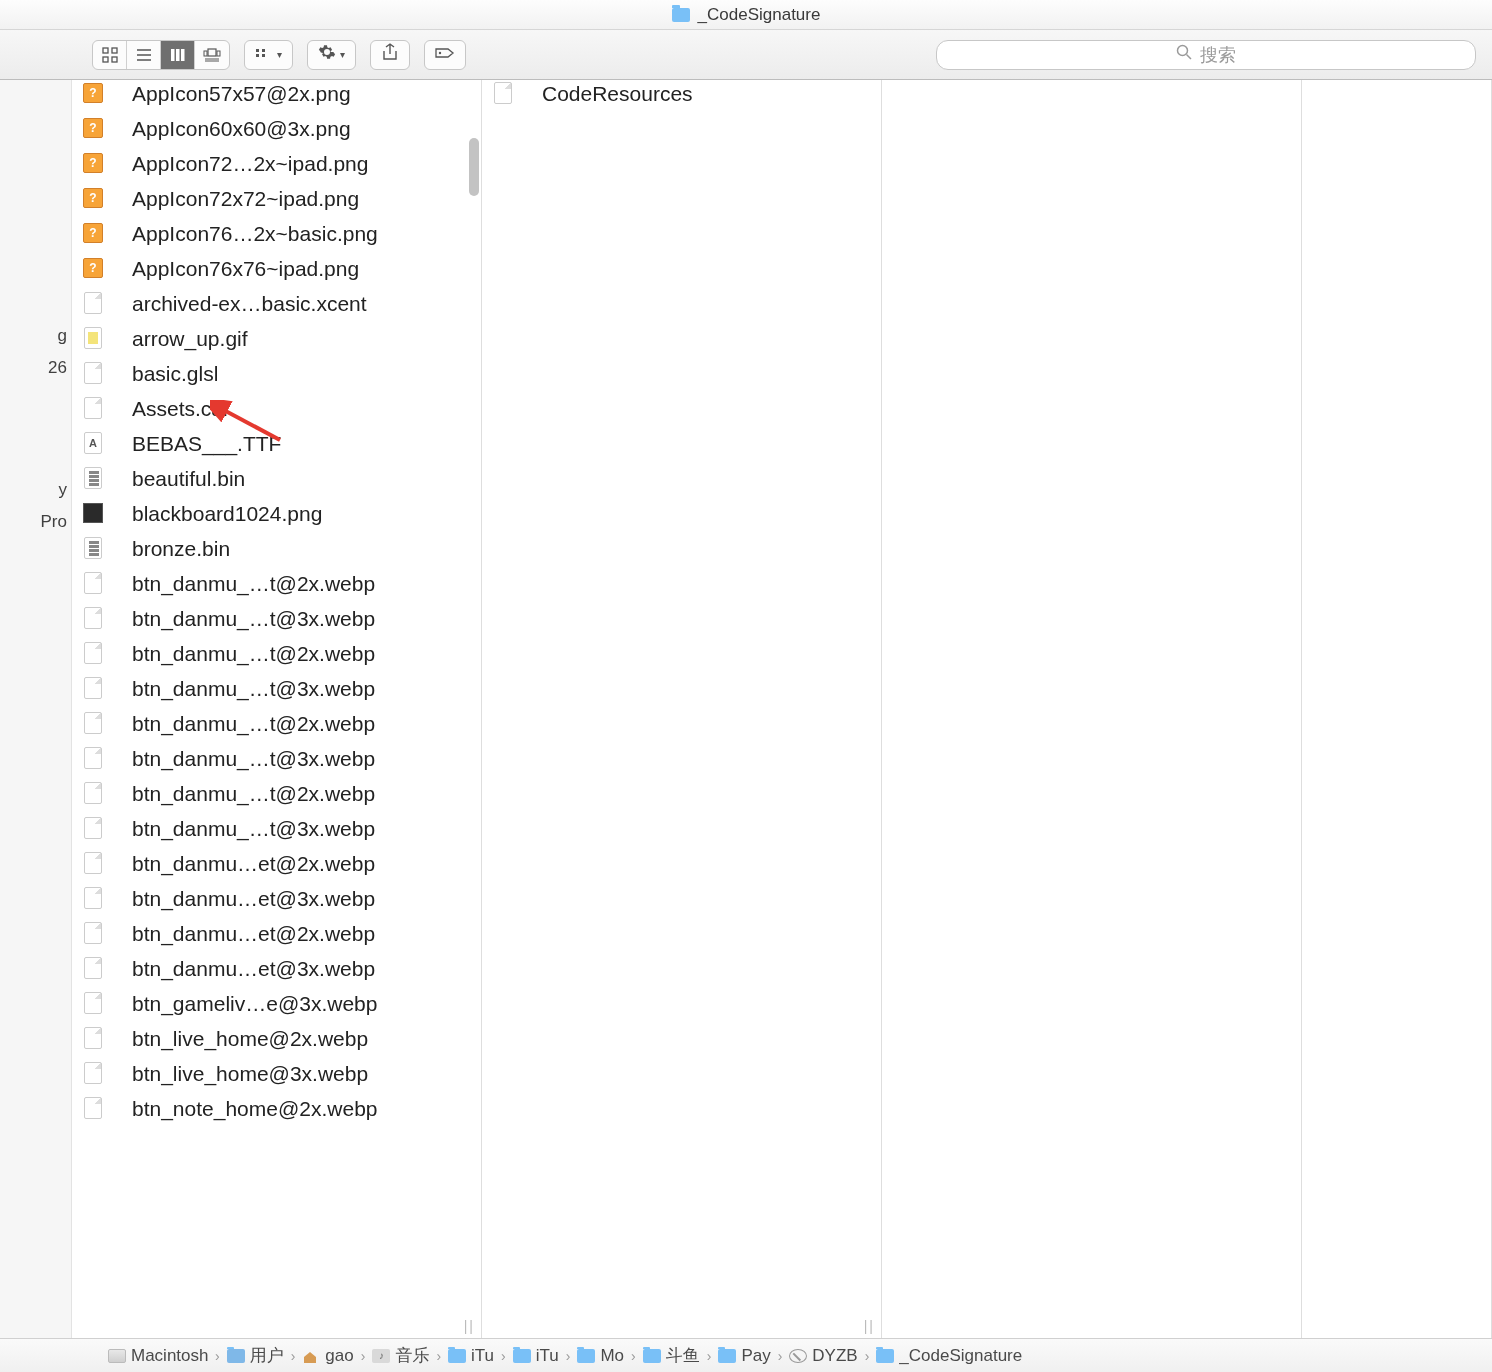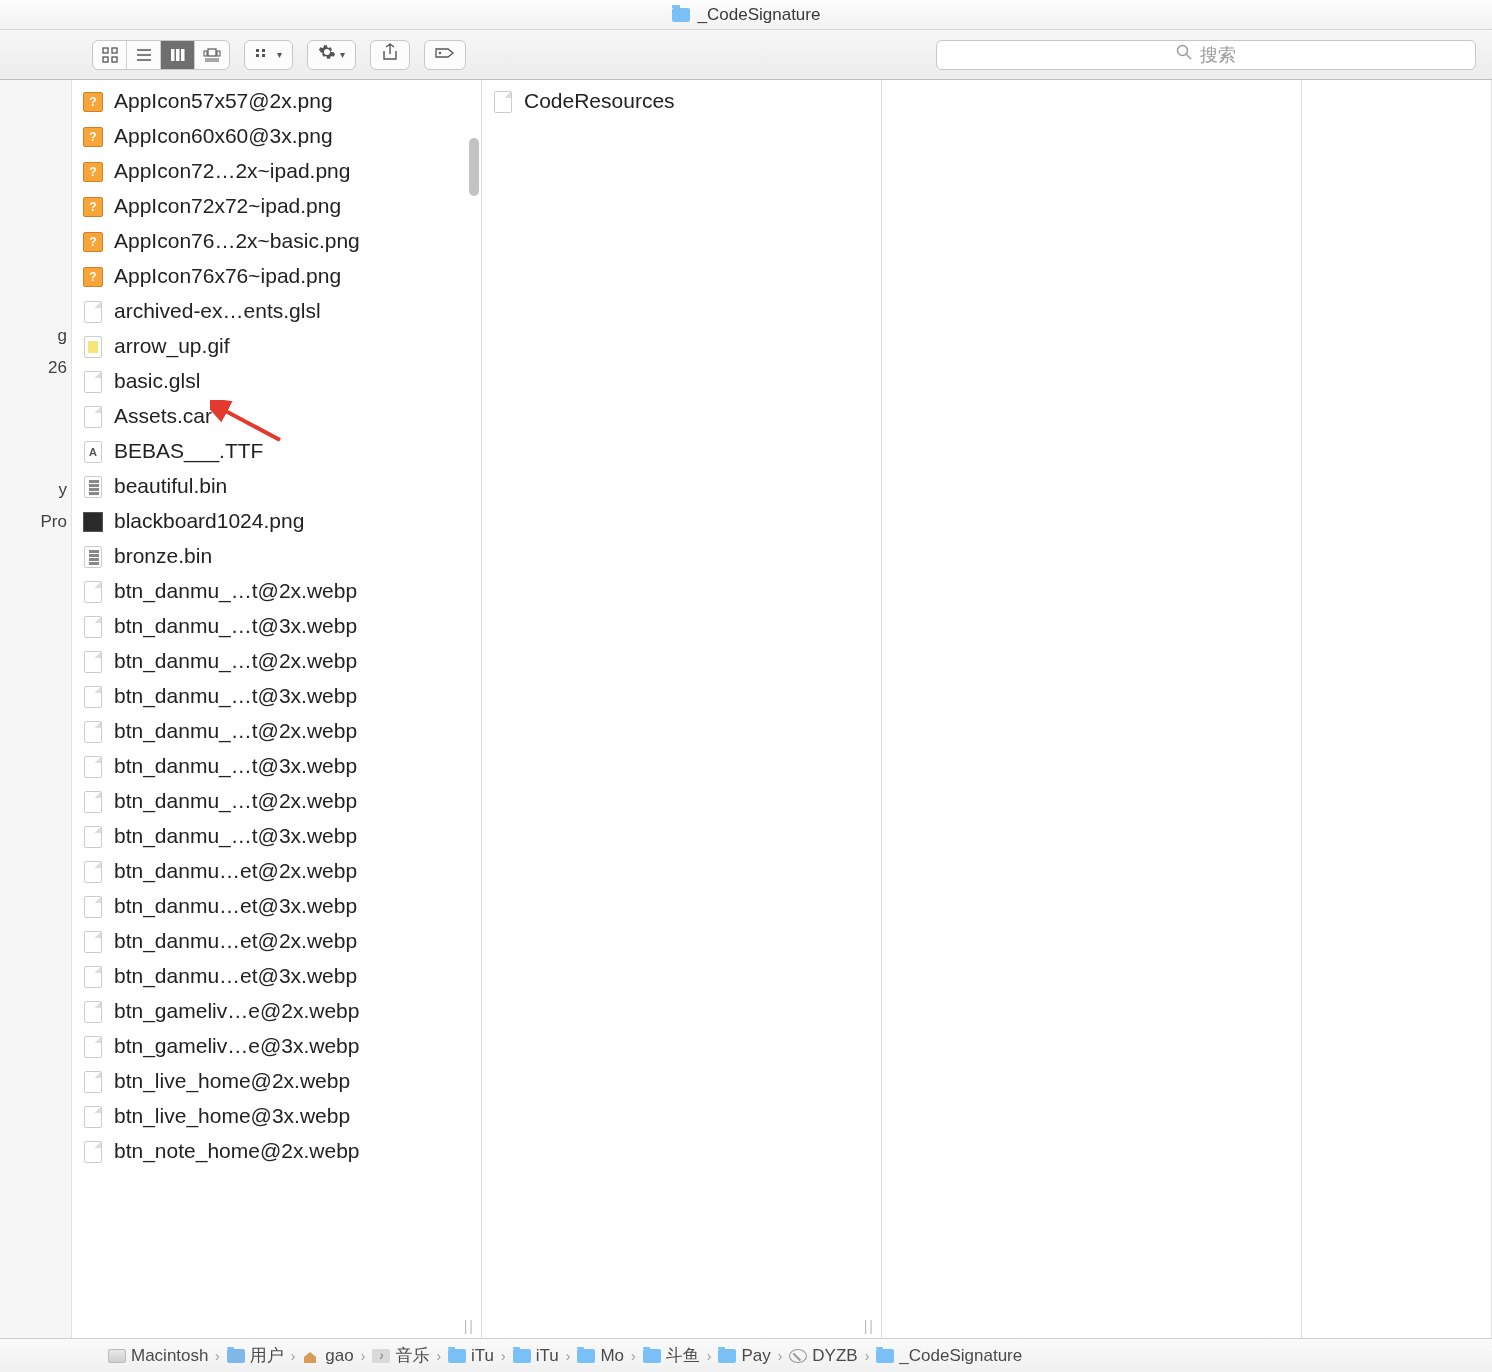--- a/index.html
+++ b/index.html
@@ -75,21 +75,21 @@
     display: flex; align-items: center; justify-content: center;
     color: #555;
     font-size: 17px;
     padding: 0 10px;
   }
   .toolbar .spacer { flex: 1; }
   .search {
     width: 540px;
     height: 30px;
     border: 1px solid #c7c7c7;
-    border-radius: 6px;
+    border-radius: 12px;
     background: #fff;
     display: flex; align-items: center; justify-content: center;
     color: #9a9a9a;
     font-size: 18px;
     gap: 8px;
   }
   .search svg { width: 16px; height: 16px; fill: #9a9a9a; }
 
   
   .main {
@@ -115,22 +115,22 @@
     overflow-y: hidden;
     background: #fff;
   }
   .col1 { width: 410px; }
   .col2 { width: 400px; }
   .col3 { flex: 1; }
   .col4 { width: 190px; background:#fff; }
 
   .file-row {
     display: flex;
-    align-items: flex-end;
-    gap: 10px;
+    align-items: flex-start;
+    gap: 28px;
     padding: 2px 8px 2px 10px;
     height: 35px;
     font-size: 21px;
     color: #222;
     white-space: nowrap;
   }
   .file-row .icon {
     width: 22px; height: 22px;
     flex-shrink: 0;
     display: flex; align-items: center; justify-content: center;
@@ -407,21 +407,21 @@
       <div class="file-row">
         <span class="icon">
           <span class="ic-png-app"></span>
         </span>
         <span class="label">AppIcon76x76~ipad.png</span>
       </div>
       <div class="file-row">
         <span class="icon">
           <span class="ic-blank"></span>
         </span>
-        <span class="label">archived-ex…ents.glsl</span>
+        <span class="label">archived-ex…basic.xcent</span>
       </div>
       <div class="file-row">
         <span class="icon">
           <span class="ic-gif"></span>
         </span>
         <span class="label">arrow_up.gif</span>
       </div>
       <div class="file-row">
         <span class="icon">
           <span class="ic-blank"></span>
@@ -522,26 +522,20 @@
         <span class="icon">
           <span class="ic-blank"></span>
         </span>
         <span class="label">btn_danmu…et@2x.webp</span>
       </div>
       <div class="file-row">
         <span class="icon">
           <span class="ic-blank"></span>
         </span>
         <span class="label">btn_danmu…et@3x.webp</span>
-      </div>
-      <div class="file-row">
-        <span class="icon">
-          <span class="ic-blank"></span>
-        </span>
-        <span class="label">btn_gameliv…e@2x.webp</span>
       </div>
       <div class="file-row">
         <span class="icon">
           <span class="ic-blank"></span>
         </span>
         <span class="label">btn_gameliv…e@3x.webp</span>
       </div>
       <div class="file-row">
         <span class="icon">
           <span class="ic-blank"></span>

